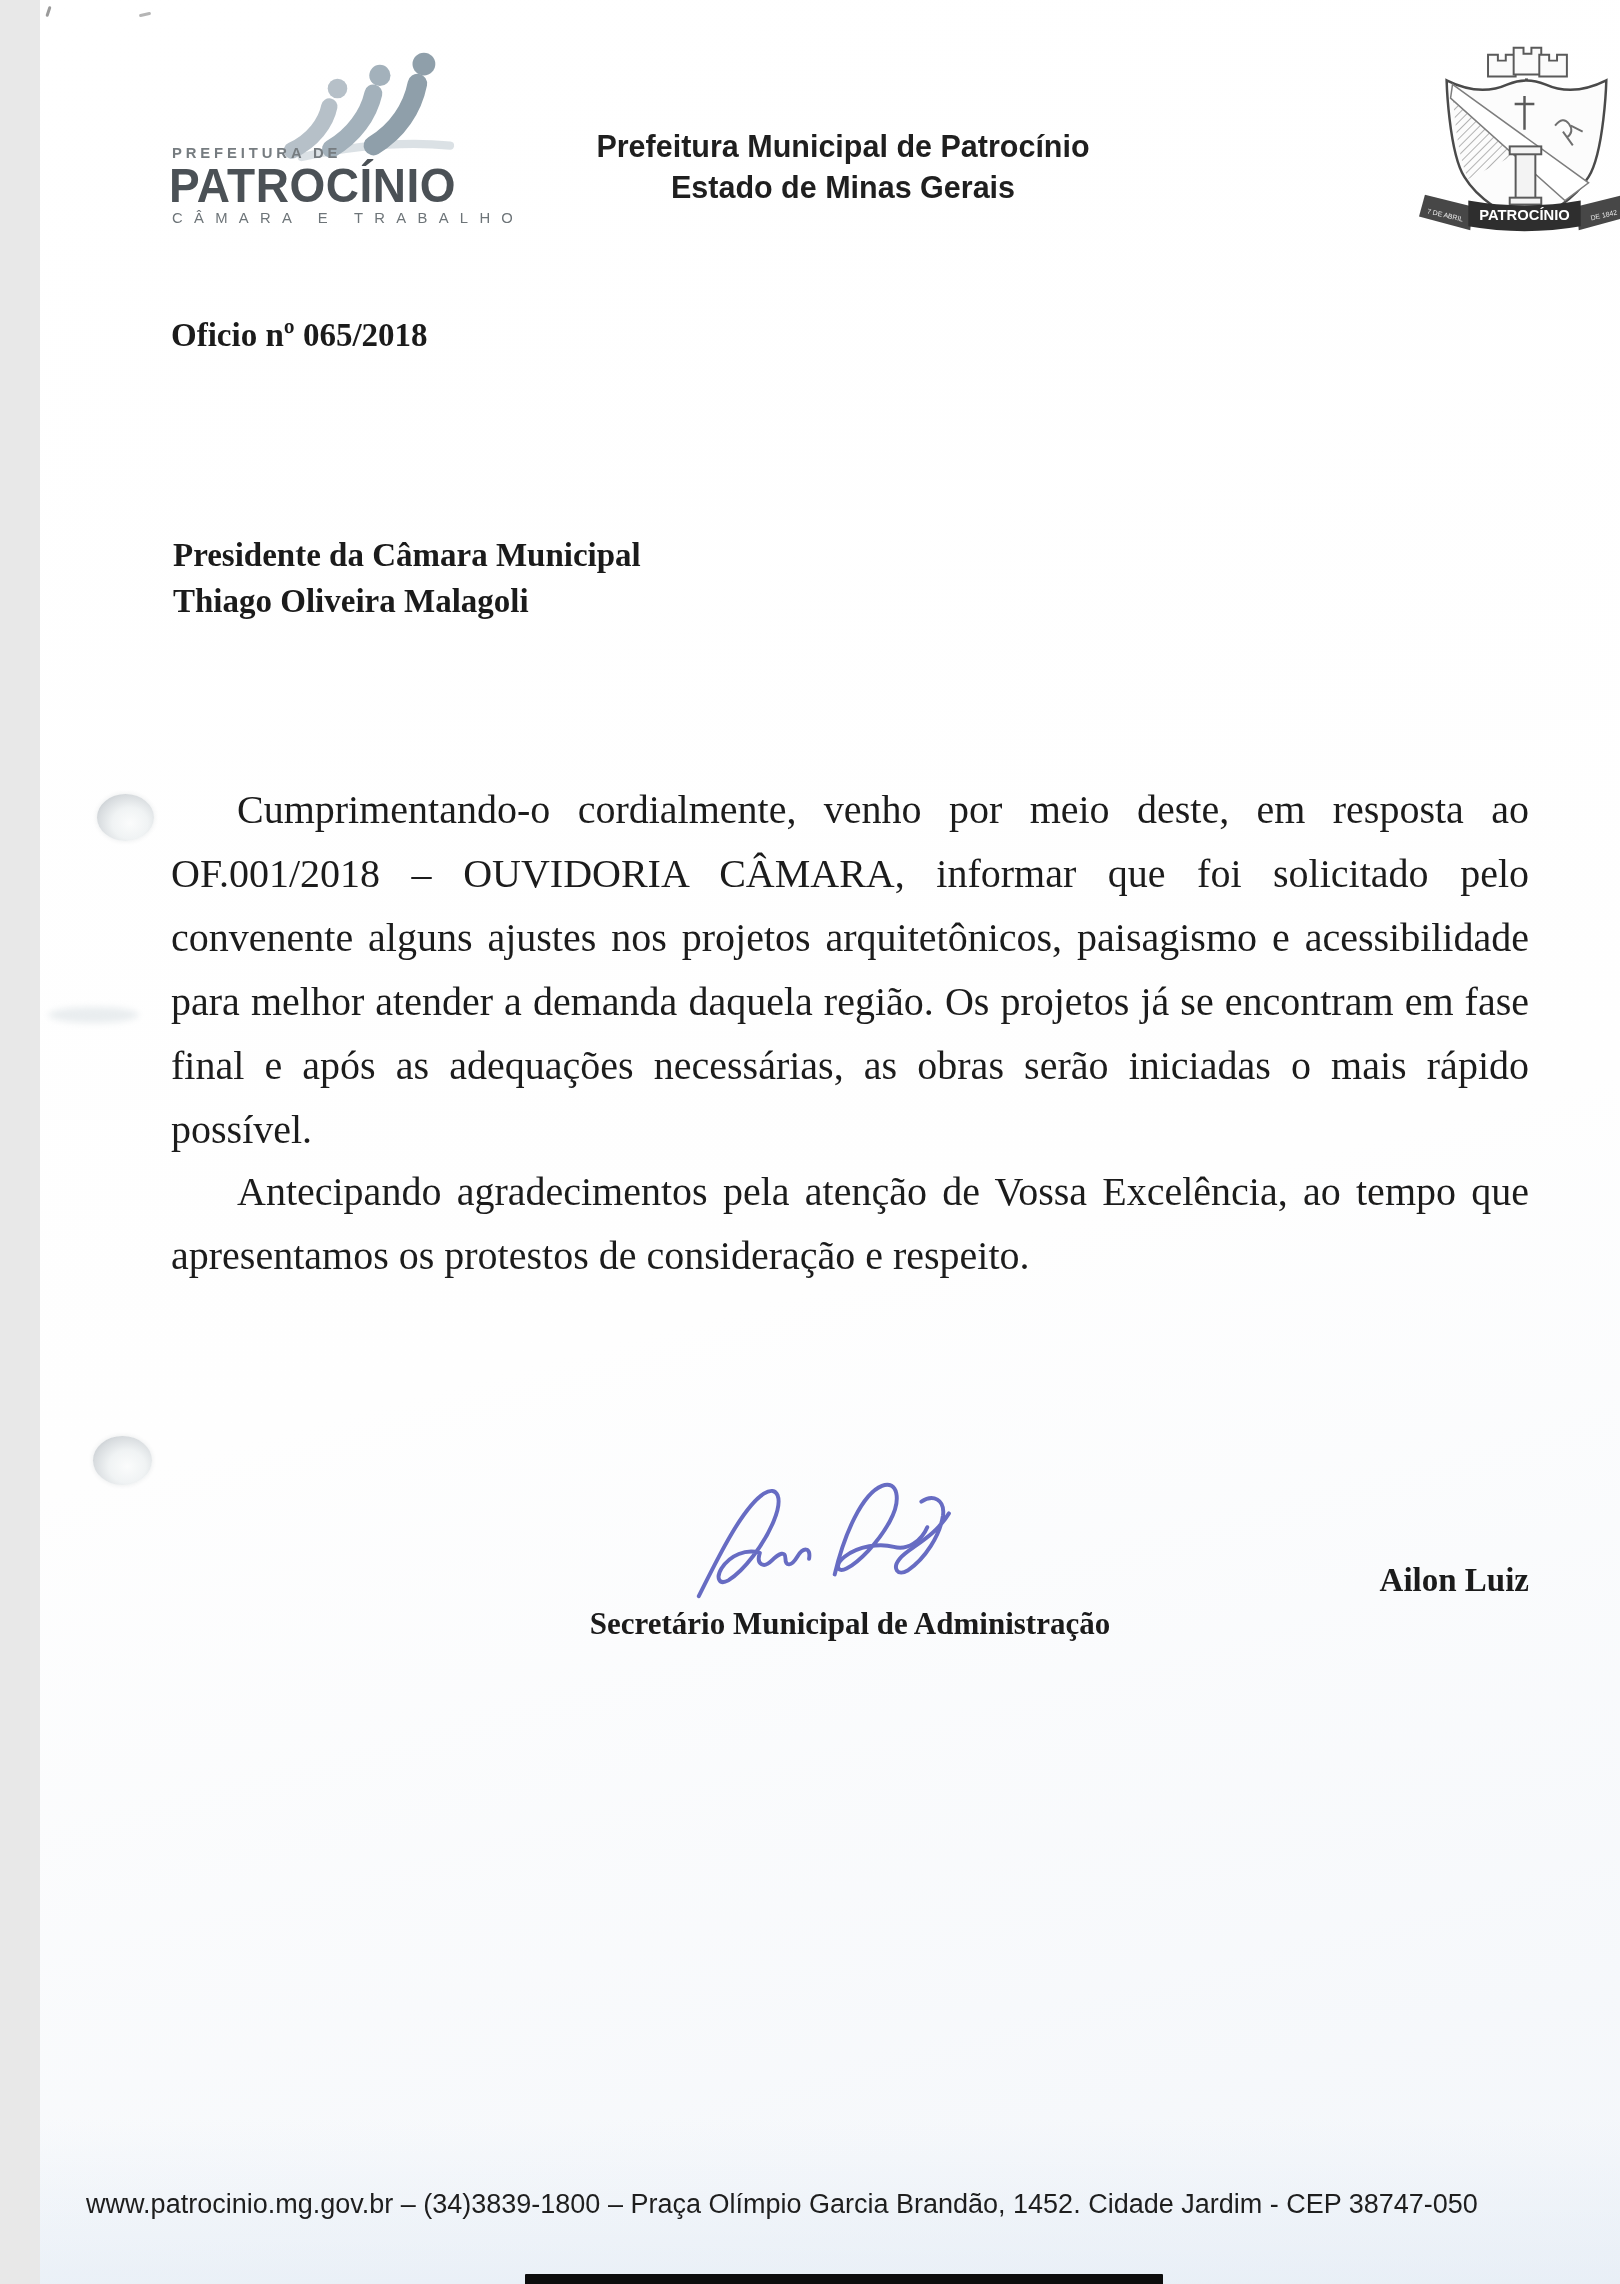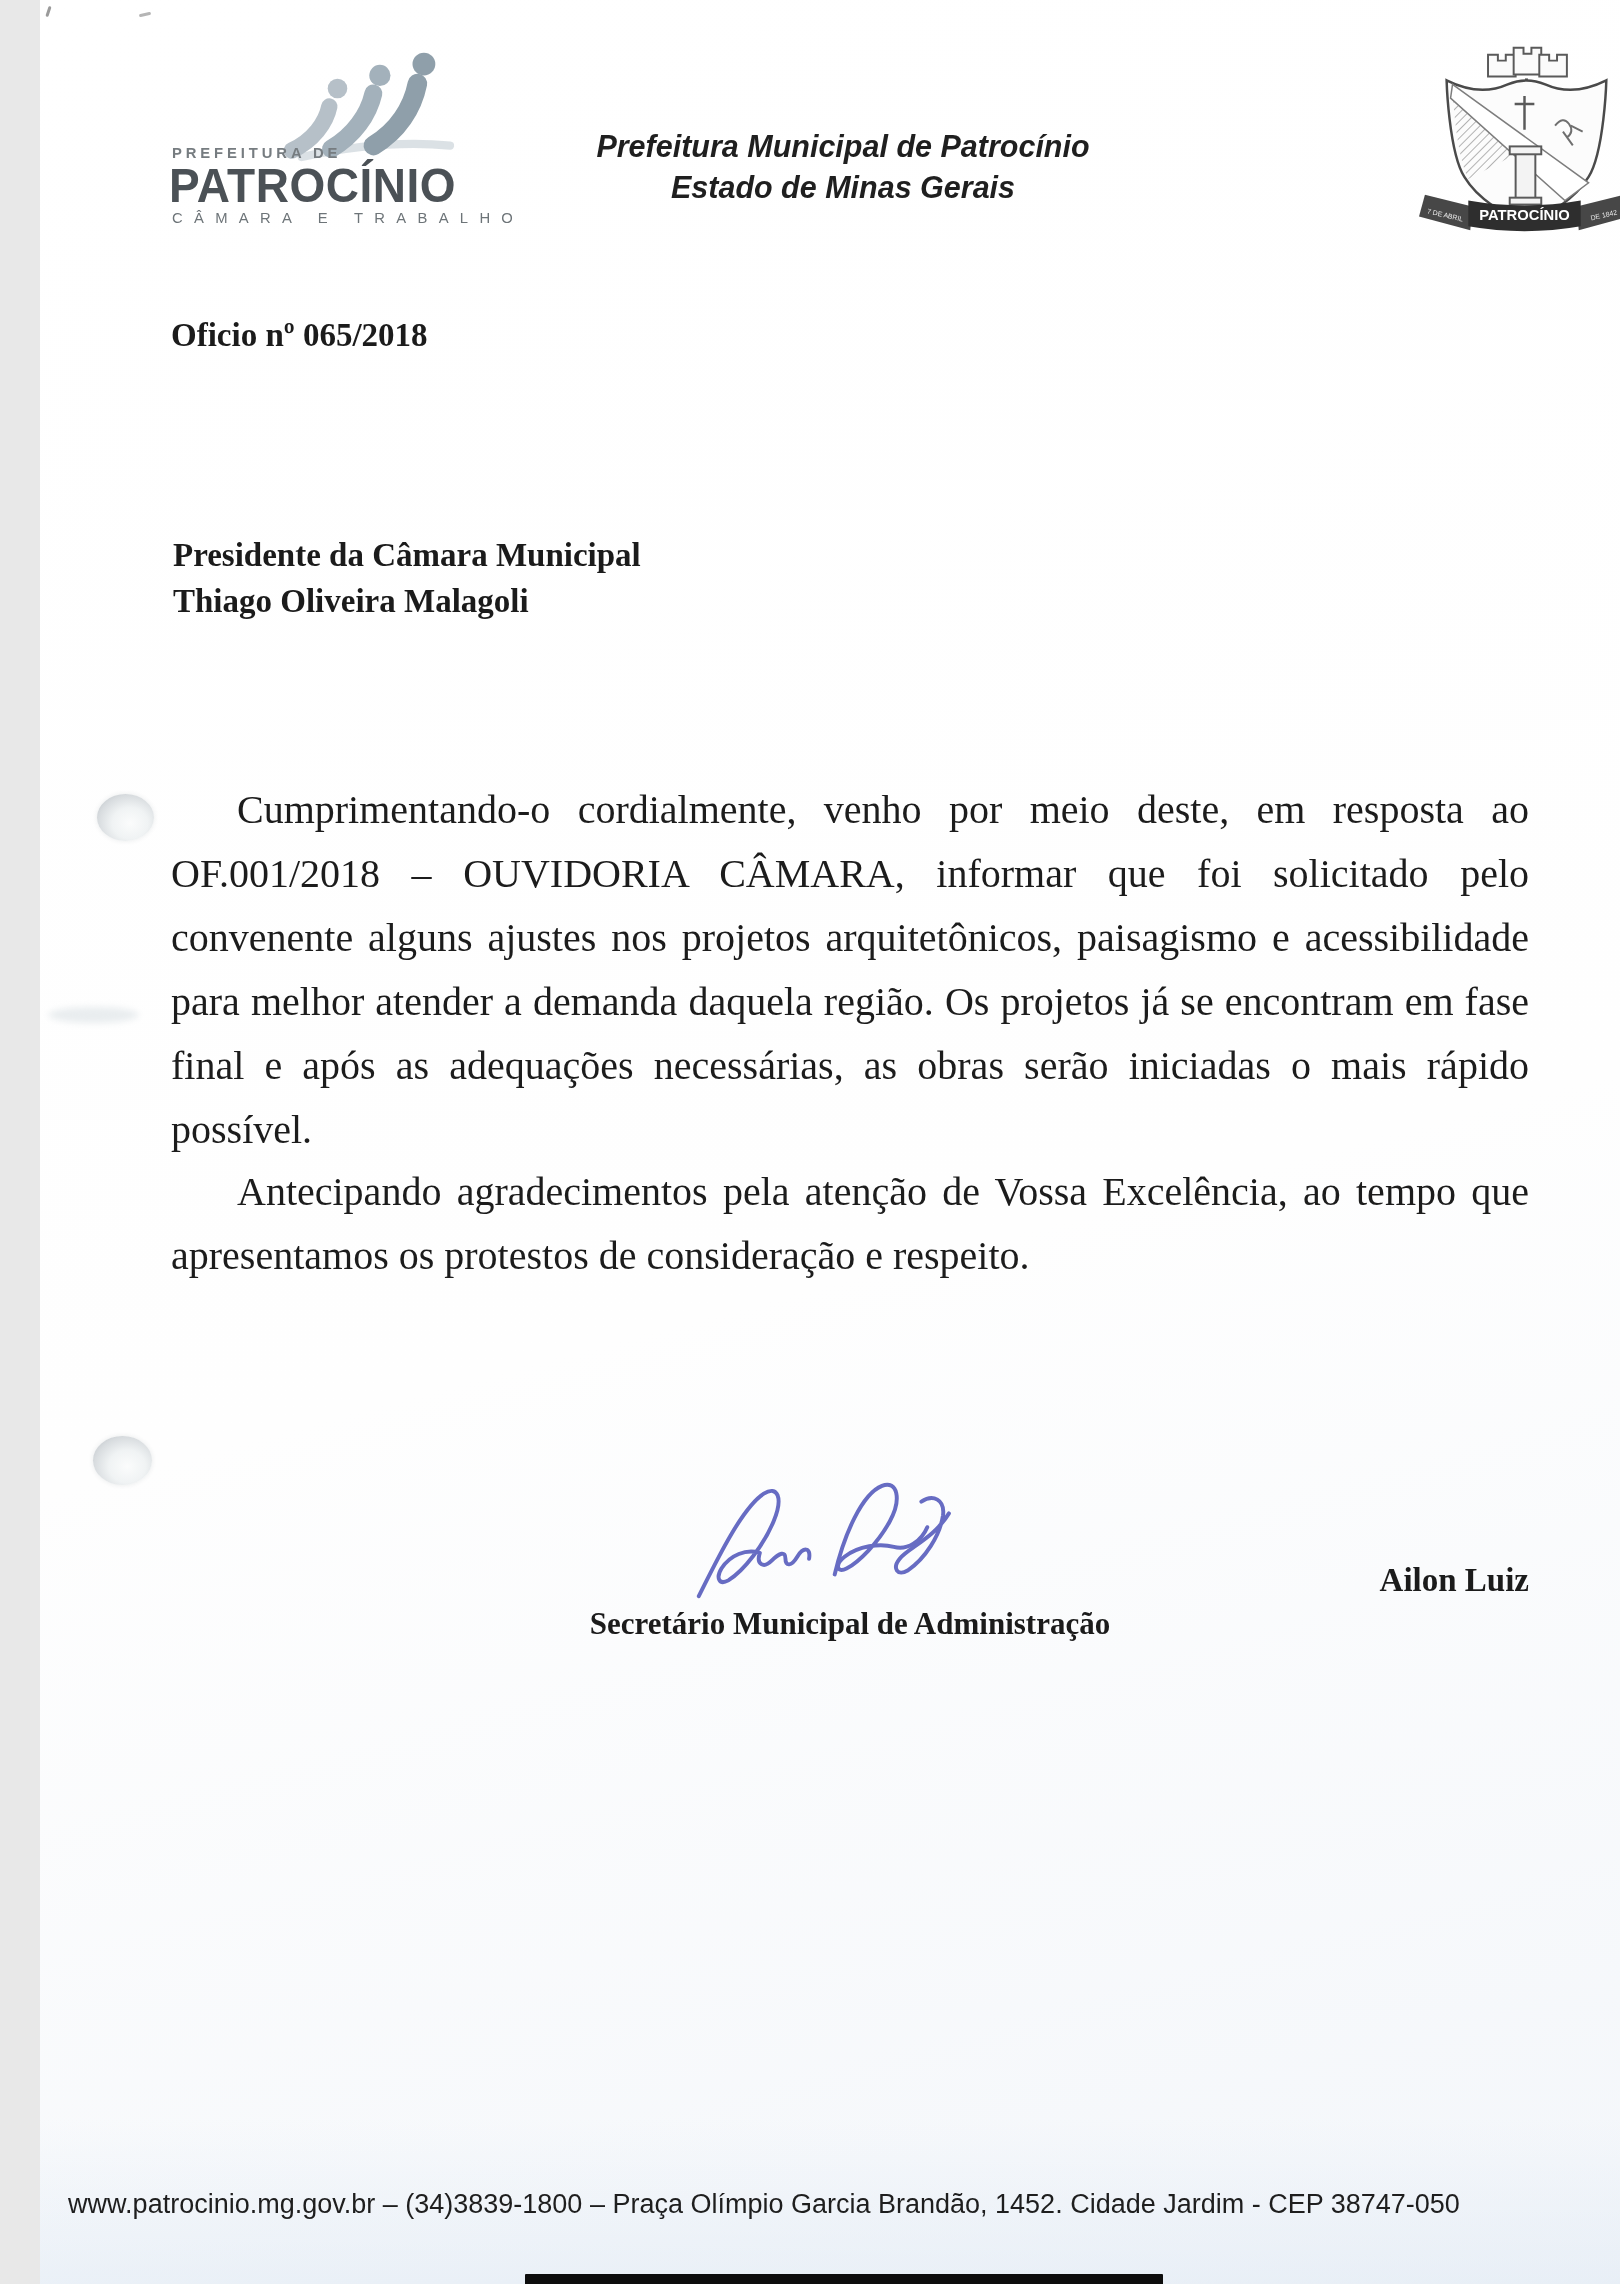--- a/index.html
+++ b/index.html
@@ -44,42 +44,42 @@
     transform:scaleY(1.04);
   }
   .logo-tagline{
     position:absolute;left:132px;top:210px;
     font-family:"Liberation Sans","DejaVu Sans",sans-serif;
     font-size:14.8px;letter-spacing:11.3px;color:#6d7478;
   }
   .header-title{
     position:absolute;left:463px;top:126px;width:680px;text-align:center;
     font-family:"Liberation Sans","DejaVu Sans",sans-serif;
-    font-weight:bold;font-size:30.5px;line-height:41px;color:#1f1f1f;font-style:italic;
+    font-weight:bold;font-size:30.5px;line-height:41px;color:#1f1f1f;
   }
   .crest{position:absolute;left:1371px;top:35px;}
   svg text{font-family:"Liberation Sans","DejaVu Sans",sans-serif;}
 
   
   .oficio{position:absolute;left:131px;top:317px;font-size:33px;font-weight:bold;}
   .dateline{position:absolute;left:131px;top:390px;width:1356px;text-align:right;font-size:33px;font-weight:bold;}
   .addressee{position:absolute;left:133px;top:532px;font-size:33px;font-weight:bold;line-height:46px;}
   .body-par{
     position:absolute;left:131px;width:1358px;margin:0;
     font-size:40px;line-height:64px;text-align:justify;text-indent:66px;color:#1c1c1c;
   }
   .par-1{top:778px;}
   .par-2{top:1160px;}
   .signature-scribble{position:absolute;left:645px;top:1470px;}
   .signer-name{position:absolute;left:131px;top:1562px;width:1358px;text-align:right;font-size:33px;font-weight:bold;}
   .signer-title{position:absolute;left:131px;top:1606px;width:1358px;text-align:center;font-size:31px;font-weight:bold;}
 
   
   .footer-line{
-    position:absolute;left:0;top:2189px;width:1448px;text-align:center;
+    position:absolute;left:18px;top:2189px;width:1448px;text-align:center;
     font-family:"Liberation Sans","DejaVu Sans",sans-serif;
     font-size:27px;color:#1e1e1e;
   }
 </style>
 </head>
 <body>
 
 <div class="page">
 
   <div class="mark-tl-1"></div>

